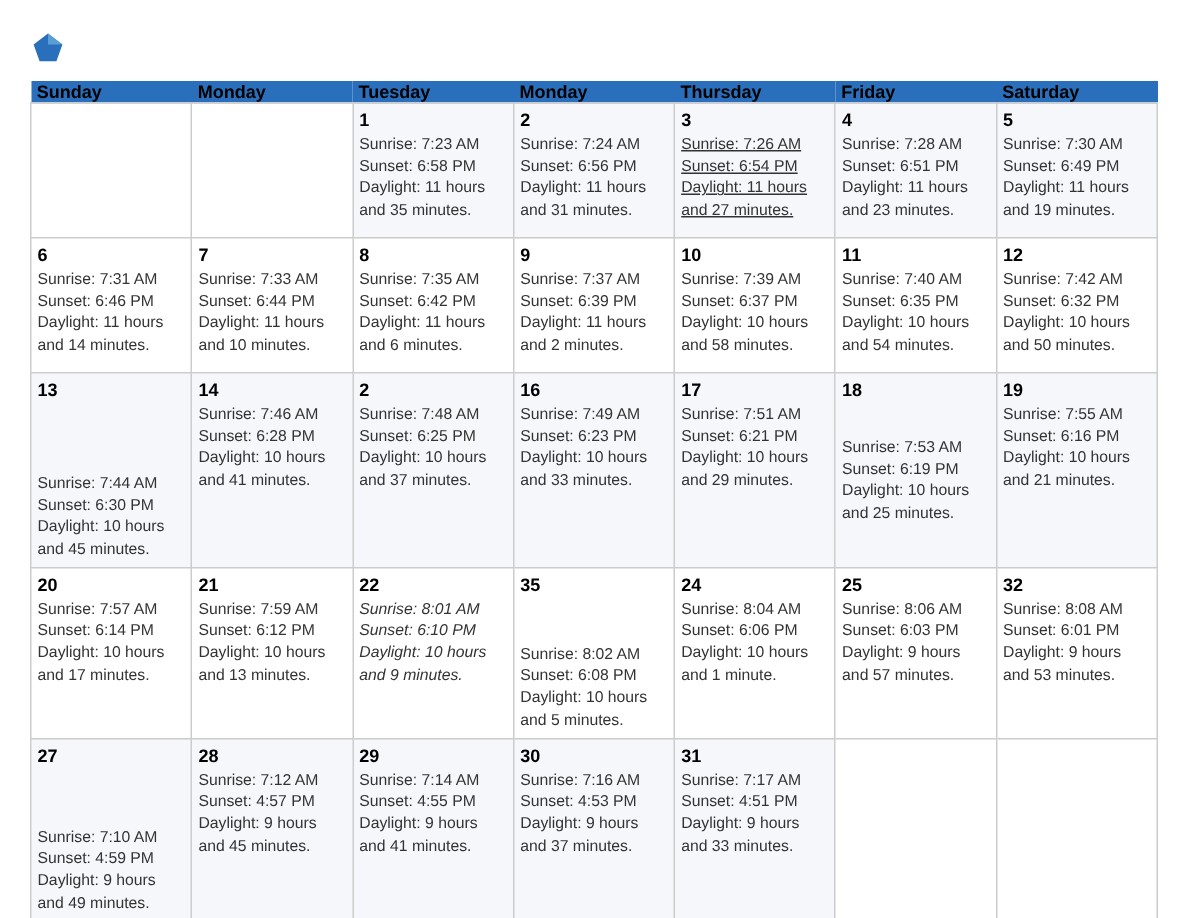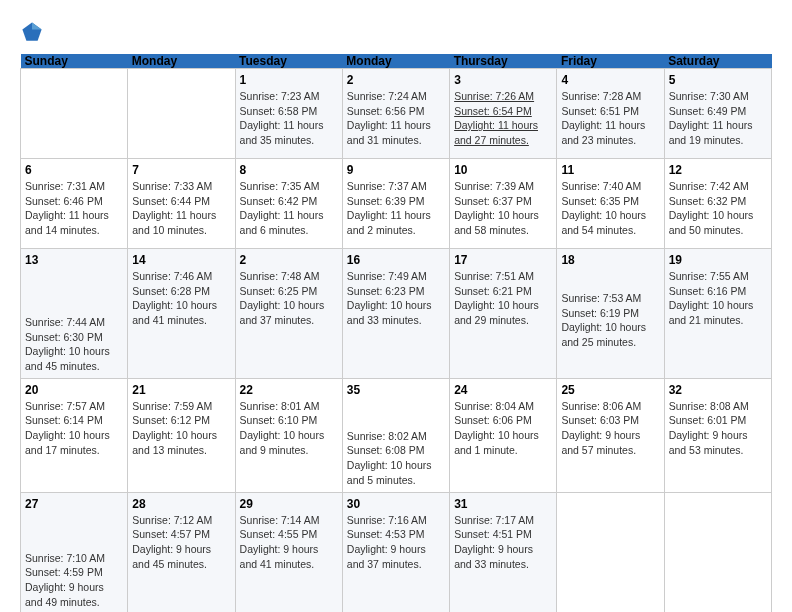--- a/index.html
+++ b/index.html
@@ -249,21 +249,21 @@
 Daylight: 10 hours and 17 minutes.</div>
         </td>
         <td>
           <span class="day-number">21</span>
           <div class="day-info" style="white-space: pre-line;">Sunrise: 7:59 AM
 Sunset: 6:12 PM
 Daylight: 10 hours and 13 minutes.</div>
         </td>
         <td>
           <span class="day-number">22</span>
-          <div class="day-info" style="white-space: pre-line;">Sunrise: 8:01 AM
+          <div class="day-info" style="white-space: pre-line; font-style: italic;">Sunrise: 8:01 AM
 Sunset: 6:10 PM
 Daylight: 10 hours and 9 minutes.</div>
         </td>
         <td>
           <span class="day-number">35</span>
           <div class="day-info" style="white-space: pre-line; margin-top: 32px;">Sunrise: 8:02 AM
 Sunset: 6:08 PM
 Daylight: 10 hours and 5 minutes.</div>
         </td>
         <td>

